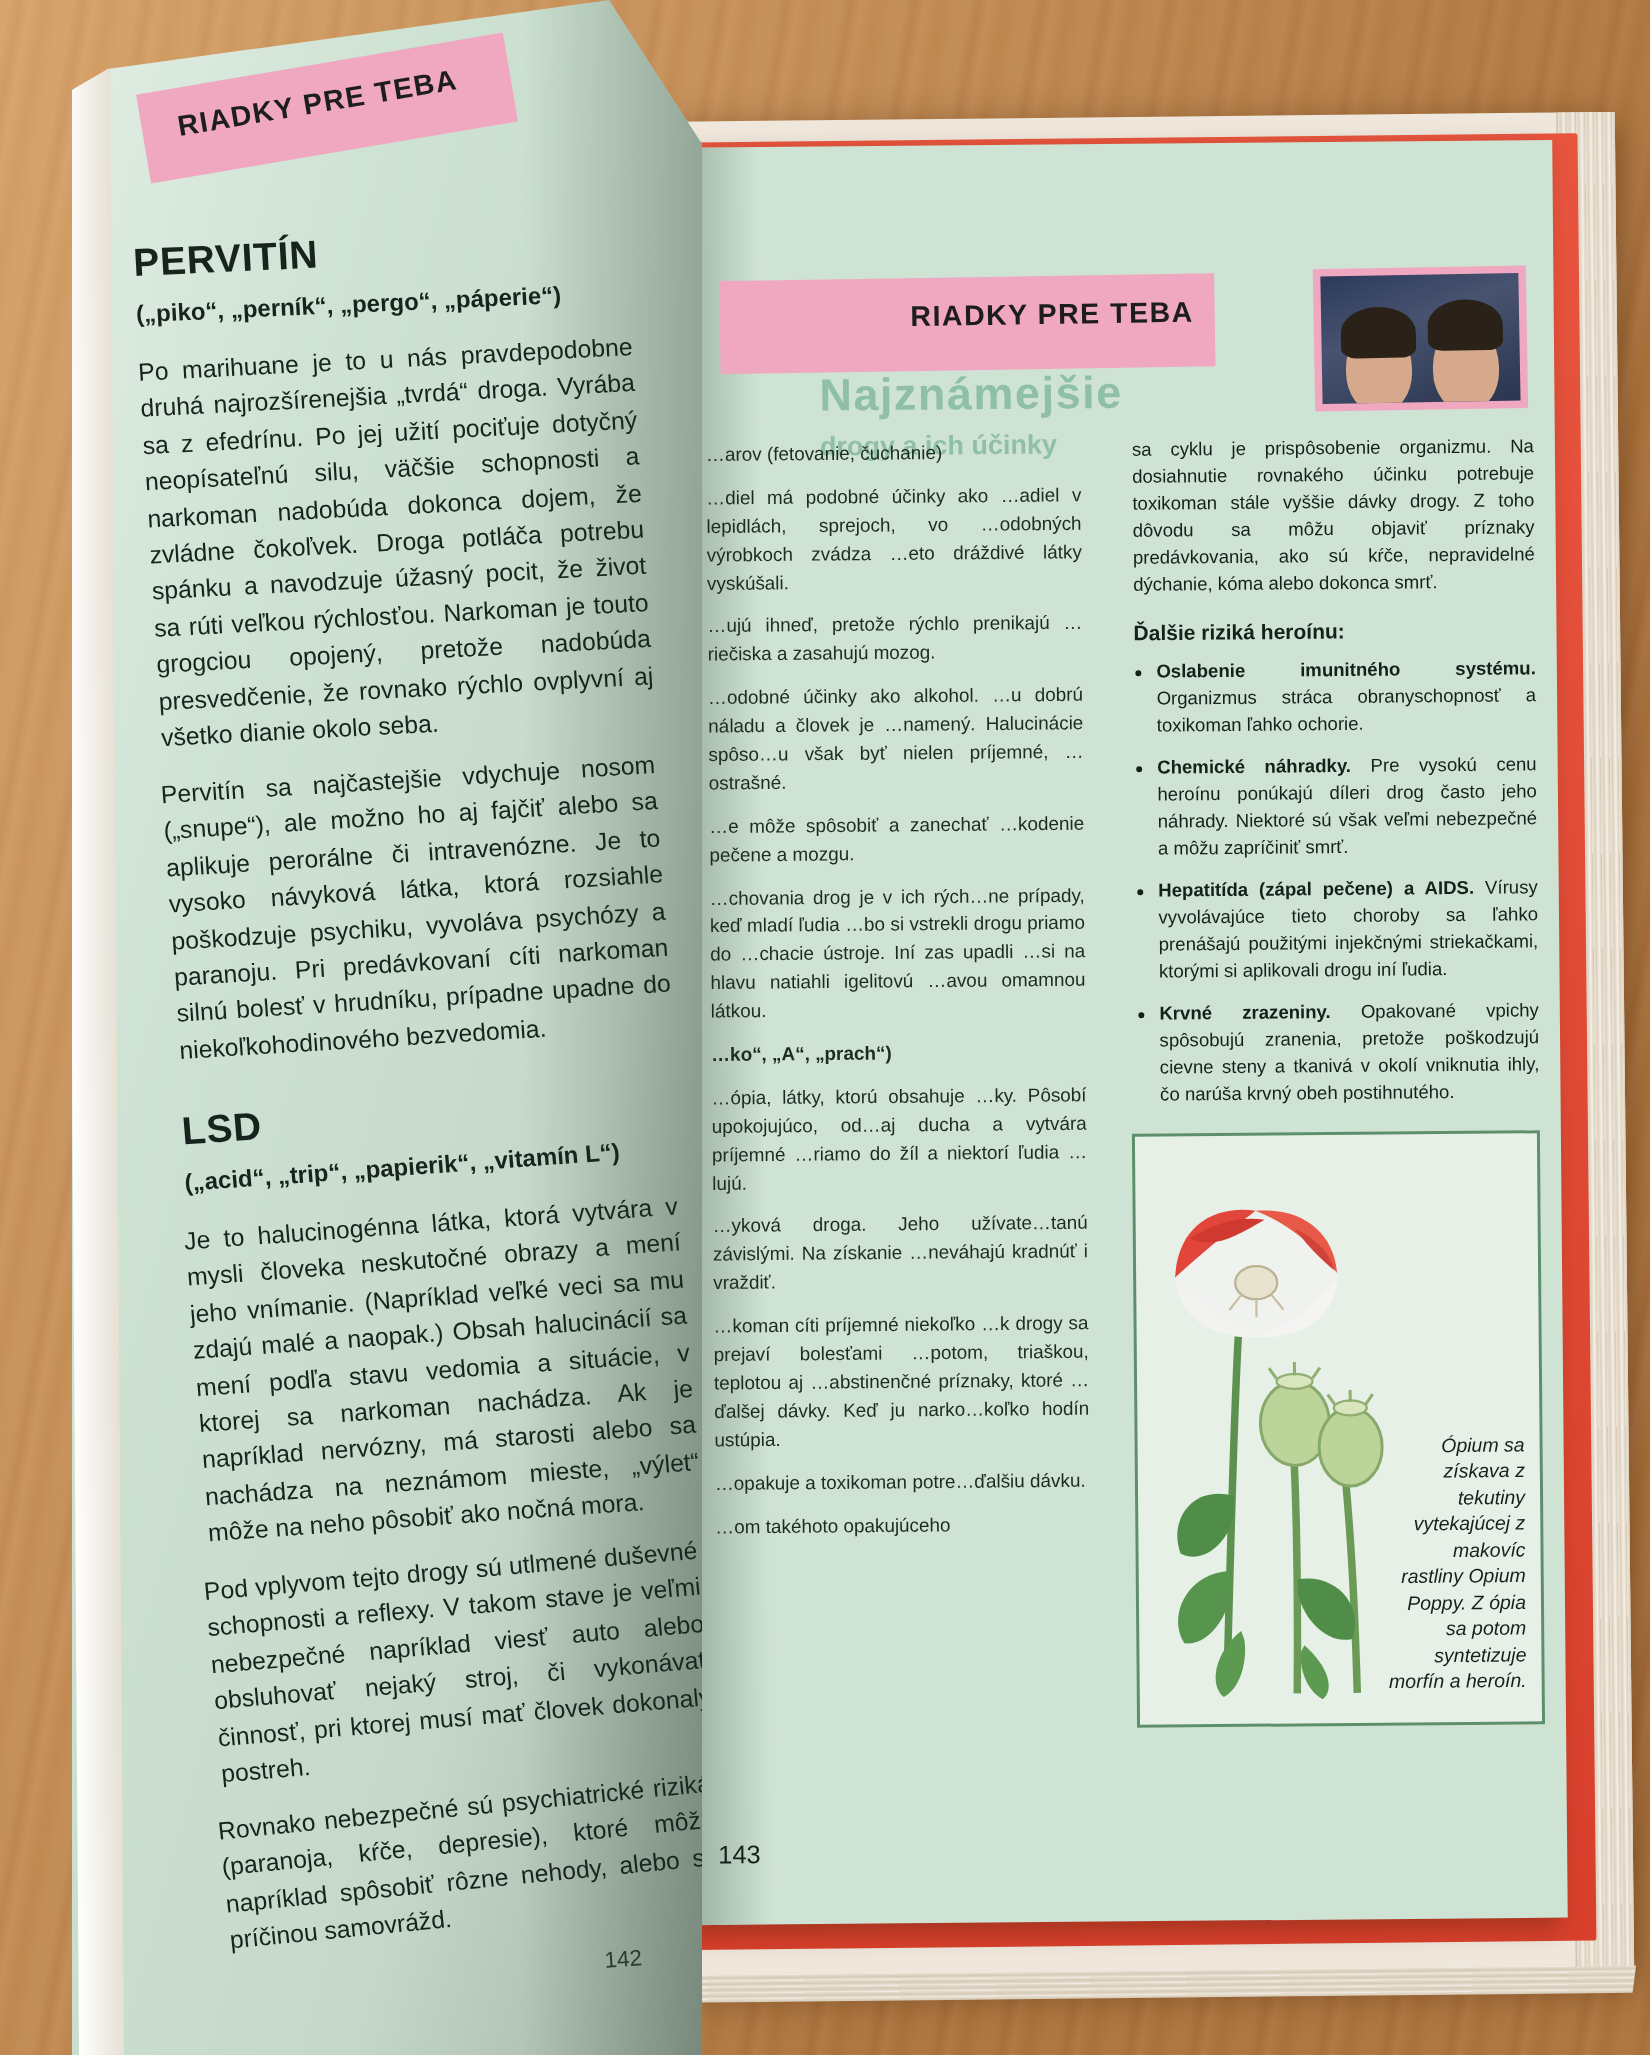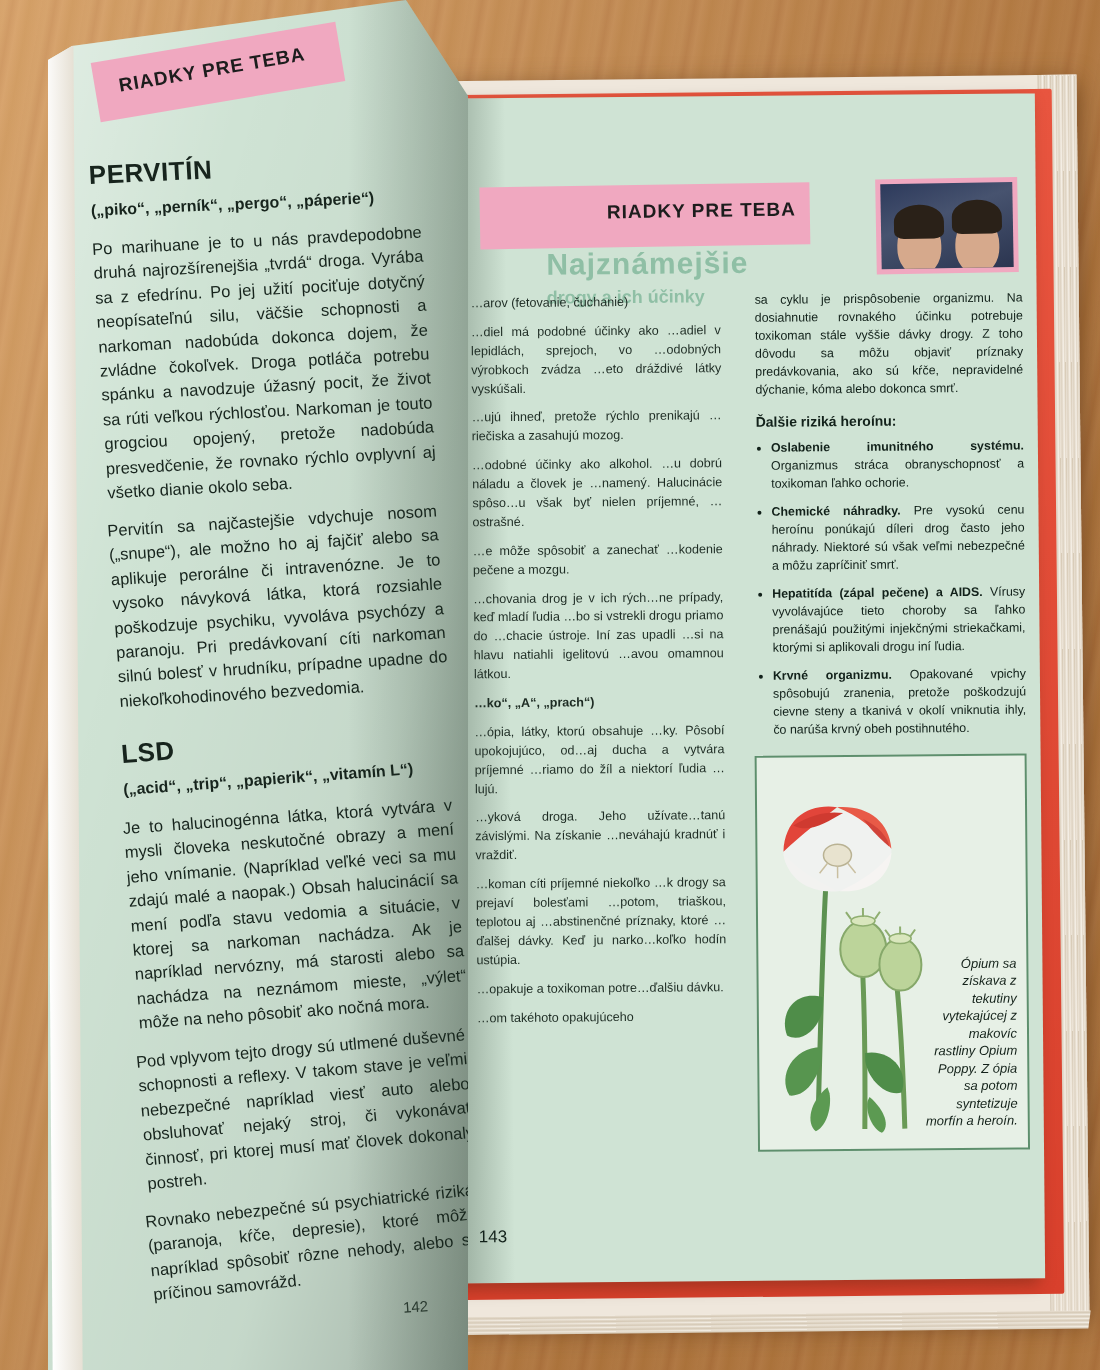--- a/index.html
+++ b/index.html
@@ -414,21 +414,21 @@
         <li>
           <b>Oslabenie imunitného systému.</b><span> Organizmus stráca obranyschopnosť a toxikoman ľahko ochorie.</span>
         </li>
         <li>
           <b>Chemické náhradky.</b><span> Pre vysokú cenu heroínu ponúkajú díleri drog často jeho náhrady. Niektoré sú však veľmi nebezpečné a môžu zapríčiniť smrť.</span>
         </li>
         <li>
           <b>Hepatitída (zápal pečene) a AIDS.</b><span> Vírusy vyvolávajúce tieto choroby sa ľahko prenášajú použitými injekčnými striekačkami, ktorými si aplikovali drogu iní ľudia.</span>
         </li>
         <li>
-          <b>Krvné organizmu.</b><span> Opakované vpichy spôsobujú zranenia, pretože poškodzujú cievne steny a tkanivá v okolí vniknutia ihly, čo narúša krvný obeh postihnutého.</span>
+          <b>Krvné zrazeniny.</b><span> Opakované vpichy spôsobujú zranenia, pretože poškodzujú cievne steny a tkanivá v okolí vniknutia ihly, čo narúša krvný obeh postihnutého.</span>
         </li>
       </ul>
     </div>
 
     <div class="poppy-box">
       <svg class="poppy-art" viewBox="0 0 170 372">
 
         <path d="M62 120 C58 180, 56 250, 52 360" stroke="#5c9150" stroke-width="5" fill="none"></path>
         <path d="M98 200 C100 250, 100 300, 99 362" stroke="#6a9a56" stroke-width="5" fill="none"></path>
         <path d="M132 215 C136 260, 138 310, 139 362" stroke="#6a9a56" stroke-width="5" fill="none"></path>

